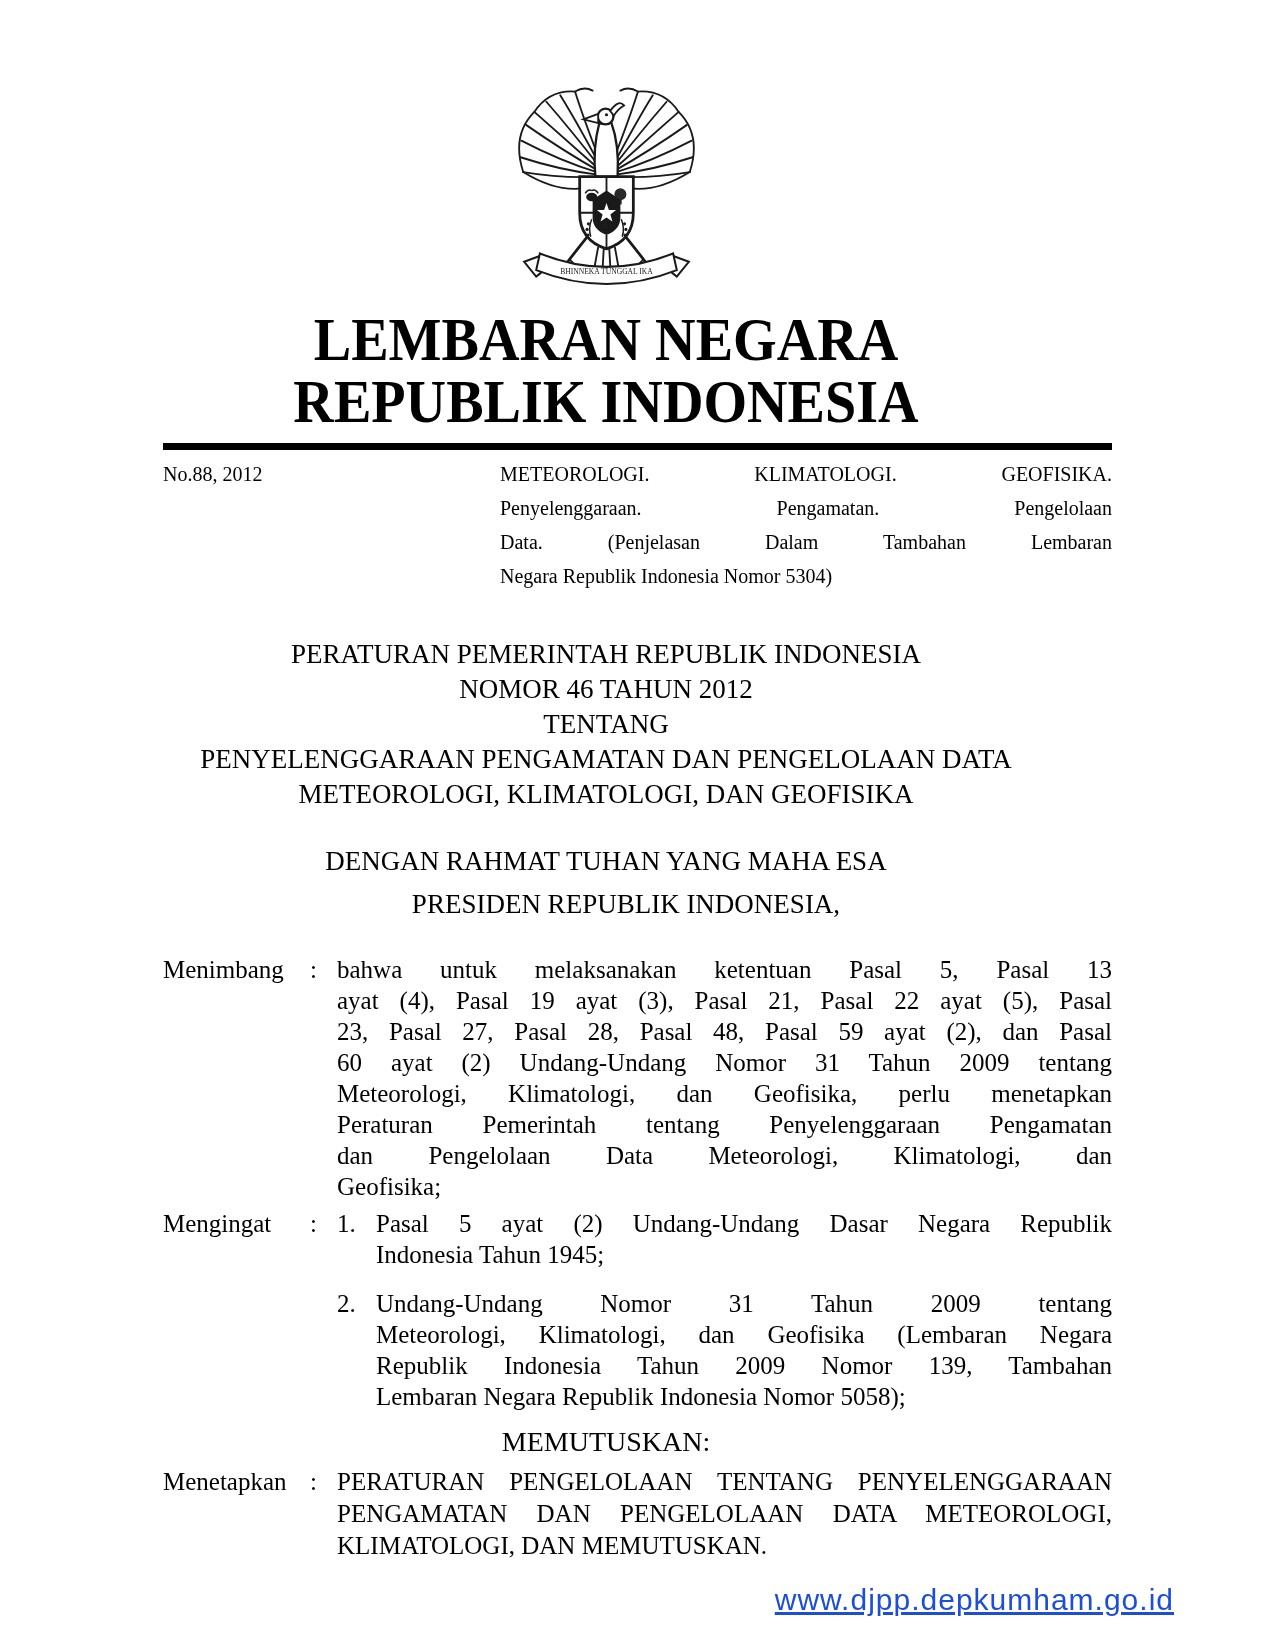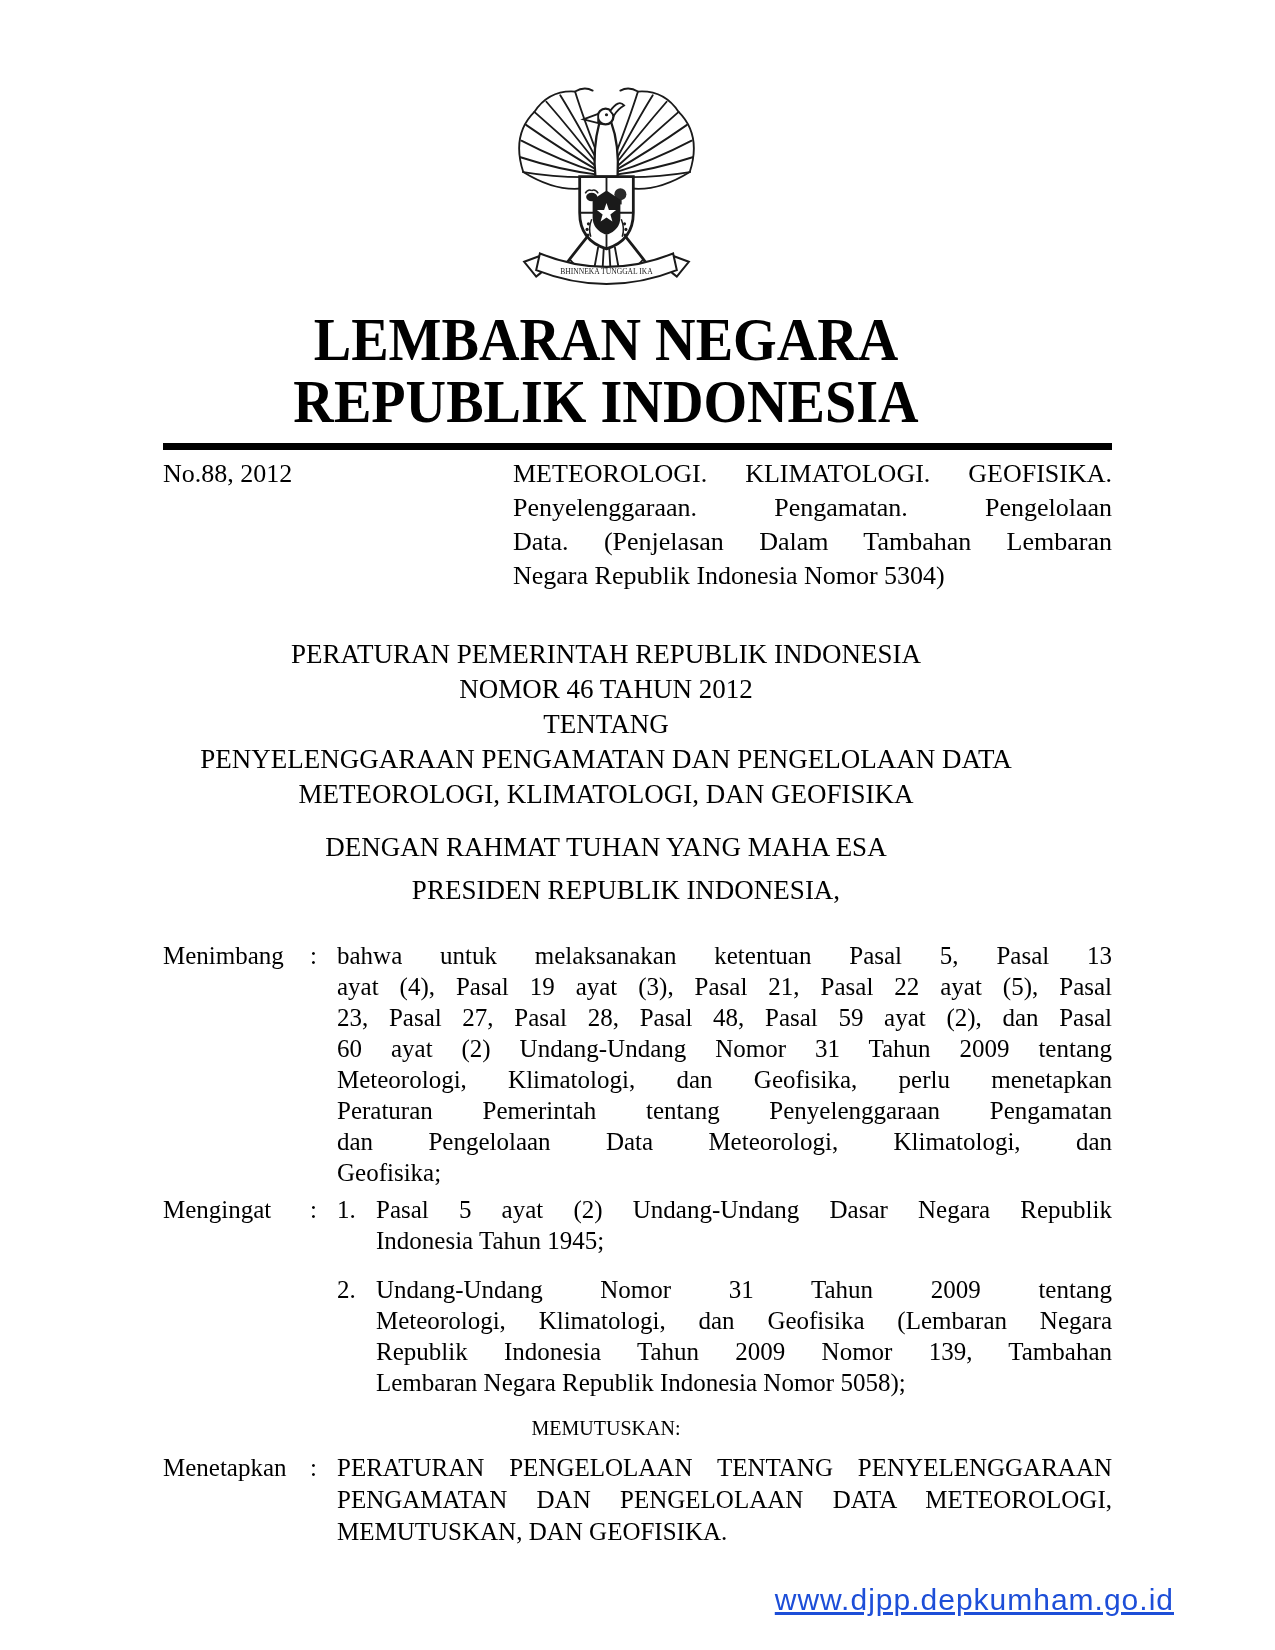--- a/index.html
+++ b/index.html
@@ -19,49 +19,48 @@
     font-size:61px;
     line-height:62px;
     letter-spacing:0px;
     transform:scaleX(0.92);
   }
   .rule { width:949px; height:7px; background:#000; margin:10px 0 0 163px; }
   .masthead-row {
     display:flex;
     width:949px;
     margin:7px 0 0 163px;
-    font-size:26px;
+    font-size:20px;
     line-height:34px;
-    gap:13px;
   }
   .masthead-number { width:337px; flex:none; }
   .masthead-subject { flex:1; }
   .jline { text-align:justify; text-align-last:justify; overflow:hidden; }
   .jline.last { text-align-last:left; }
   .heading-block { margin-top:44px; text-align:center; font-size:27px; line-height:35px; }
-  .invocation-1 { margin-top:18px; text-align:center; font-size:27px; line-height:35px; }
+  .invocation-1 { margin-top:32px; text-align:center; font-size:27px; line-height:35px; }
   .invocation-2 { margin-top:8px;  text-align:center; font-size:27px; line-height:35px;margin-left:40px; }
   .clause {
     display:flex;
     width:949px;
     margin-left:163px;
     font-size:25px;
     line-height:31px;
     justify-content:center;
   }
   .clause-label { width:147px; flex:none; }
   .clause-colon { width:27px; flex:none; }
   .clause-body  { flex:1; }
   #menimbang { margin-top:32px; }
   #mengingat { margin-top:6px; }
   .ming-item { display:flex; }
   .ming-item.second { margin-top:18px; }
   .ming-num  { width:39px; flex:none; }
   .ming-text { flex:1; }
-  .memutuskan { margin-top:14px; text-align:center; font-size:20px; line-height:32px; }
+  .memutuskan { margin-top:14px; text-align:center; font-size:28px; line-height:32px; }
   #menetapkan { margin-top:8px; line-height:32px; }
   .watermark {
     position:absolute;
     top:1583px; right:38px;
     font-family:"Liberation Sans", sans-serif;
     font-size:30px;
     color:#1d4ed8;
     text-decoration:underline;
     letter-spacing:1px;
   }
@@ -204,19 +203,19 @@
   </div>
 
   <div class="memutuskan">MEMUTUSKAN:</div>
 
   <div class="clause" id="menetapkan">
     <div class="clause-label">Menetapkan</div>
     <div class="clause-colon">:</div>
     <div class="clause-body">
       <div class="jline">PERATURAN PENGELOLAAN TENTANG PENYELENGGARAAN</div>
       <div class="jline">PENGAMATAN DAN PENGELOLAAN DATA METEOROLOGI,</div>
-      <div class="jline last">MEMUTUSKAN, DAN GEOFISIKA.</div>
+      <div class="jline last">KLIMATOLOGI, DAN MEMUTUSKAN.</div>
     </div>
   </div>
 
   <div class="watermark">www.djpp.depkumham.go.id</div>
 
 </div>
 
 </body></html>

